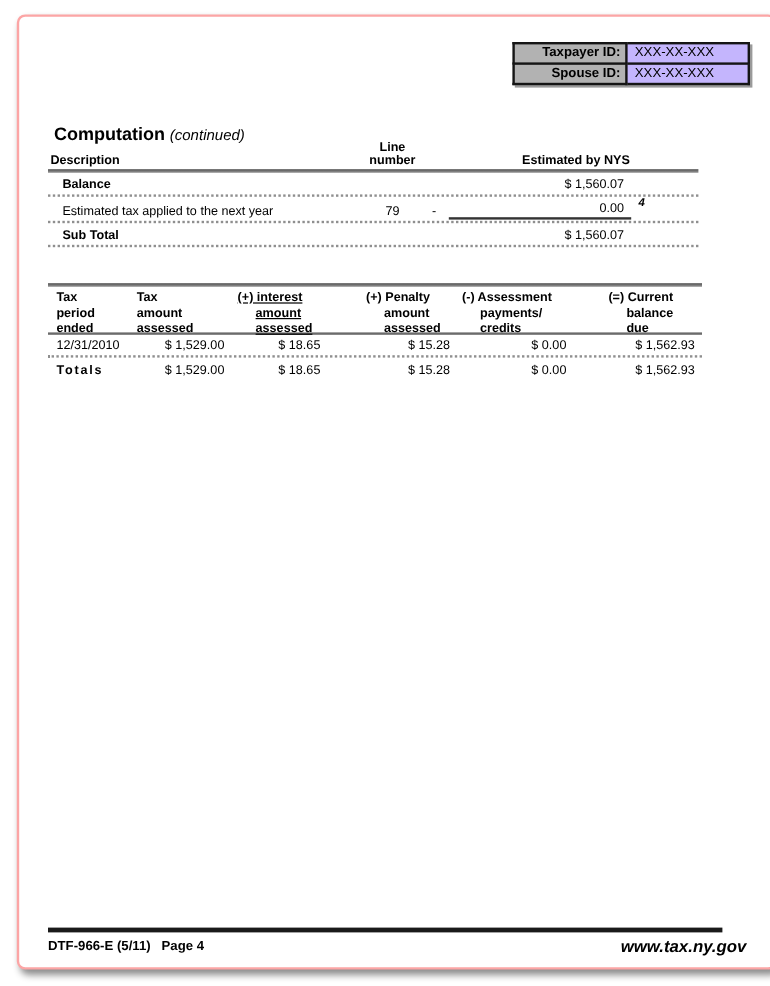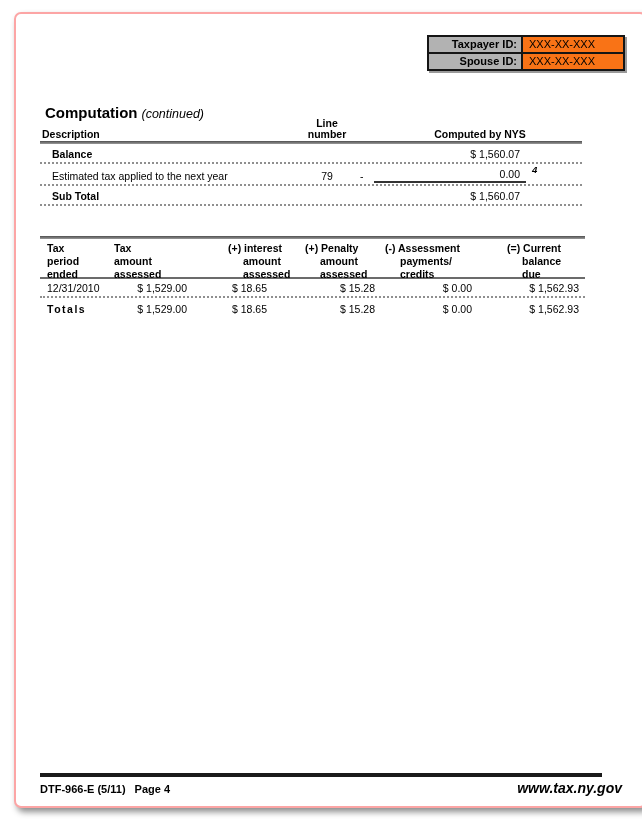--- a/index.html
+++ b/index.html
@@ -8,21 +8,21 @@
 
   .page{position:absolute;left:14px;top:12px;width:609px;height:792px;background:#fff;
         border:2px solid #fca5a5;border-radius:7px;
         box-shadow:3px 4px 6px rgba(0,0,0,.45);padding-left:20px;}
 
   
   .idbox{position:absolute;top:21px;left:411px;border-collapse:collapse;
          box-shadow:2px 2px 0 #9a9a9a;}
   .idbox td{border:2px solid #151515;font-size:11px;line-height:13px;padding:1px 4px;}
   .idbox td.lbl{background:#b2b2b2;font-weight:bold;text-align:right;width:84px;}
-  .idbox td.val{background:#f97316;width:90px;text-align:left;padding-left:6px;}
+  .idbox td.val{background:#c4b5fd;width:90px;text-align:left;padding-left:6px;}
 
   
   .sec-head{position:absolute;left:29px;font-size:15px;font-weight:bold;white-space:nowrap;text-align:center;}
   .sec-head .sub{font-weight:normal;font-style:italic;font-size:12.5px;margin-left:4px;}
 
   
   .ctable{position:absolute;left:24px;top:103px;width:542px;font-size:10.5px;}
   .ctable .hdr{position:relative;height:24px;font-weight:bold;}
   .hdr .desc{position:absolute;left:2px;bottom:1px;}
   .hdr .linenum{position:absolute;left:247px;bottom:1px;width:80px;text-align:center;
@@ -42,21 +42,21 @@
                font-size:9.5px;}
 
   
   .stable{position:absolute;left:24px;top:222px;width:545px;font-size:10.5px;}
   .stable .topline{height:3px;background:linear-gradient(#4f4f4f,#9a9a9a);}
   .shdr{position:relative;height:38px;font-weight:bold;}
   .shdr .h{position:absolute;top:3px;white-space:pre-line;line-height:13px;}
   .shdr .h.hang{text-indent:-15px;padding-left:15px;}
   .shdr .h.c1{left:7px;}
   .shdr .h.c2{left:74px;}
-  .shdr .h.c3{left:188px;}
+  .shdr .h.c3{left:158px;text-decoration:underline;}
   .shdr .h.c4{left:265px;}
   .shdr .h.c5{left:345px;}
   .shdr .h.c6{left:467px;}
   .stable .midline{height:2px;background:#6b6b6b;}
   .srow{position:relative;height:17px;}
   .srow.dot{border-bottom:2px dotted #8f8f8f;}
   .srow .c{position:absolute;bottom:2px;}
   .srow .c1{left:7px;}
   .srow .r2{right:398px;}
   .srow .r3{right:318px;}
@@ -93,21 +93,21 @@
 
   <div class="sec-head" style="top:90px;">
     <span>Computation</span><span class="sub">(continued)</span>
   </div>
 
   <div class="ctable">
     <div class="hdr">
       <span class="desc">Description</span>
       <span class="linenum">Line
 number</span>
-      <span class="computed">Computed by NYS</span>
+      <span class="computed">Estimated by NYS</span>
     </div>
     <div class="hline"></div>
 
     <div class="crow">
       <span class="d b">Balance</span>
       <span class="amt">$ 1,560.07</span>
     </div>
 
     <div class="crow tall">
       <span class="d">Estimated tax applied to the next year</span>

